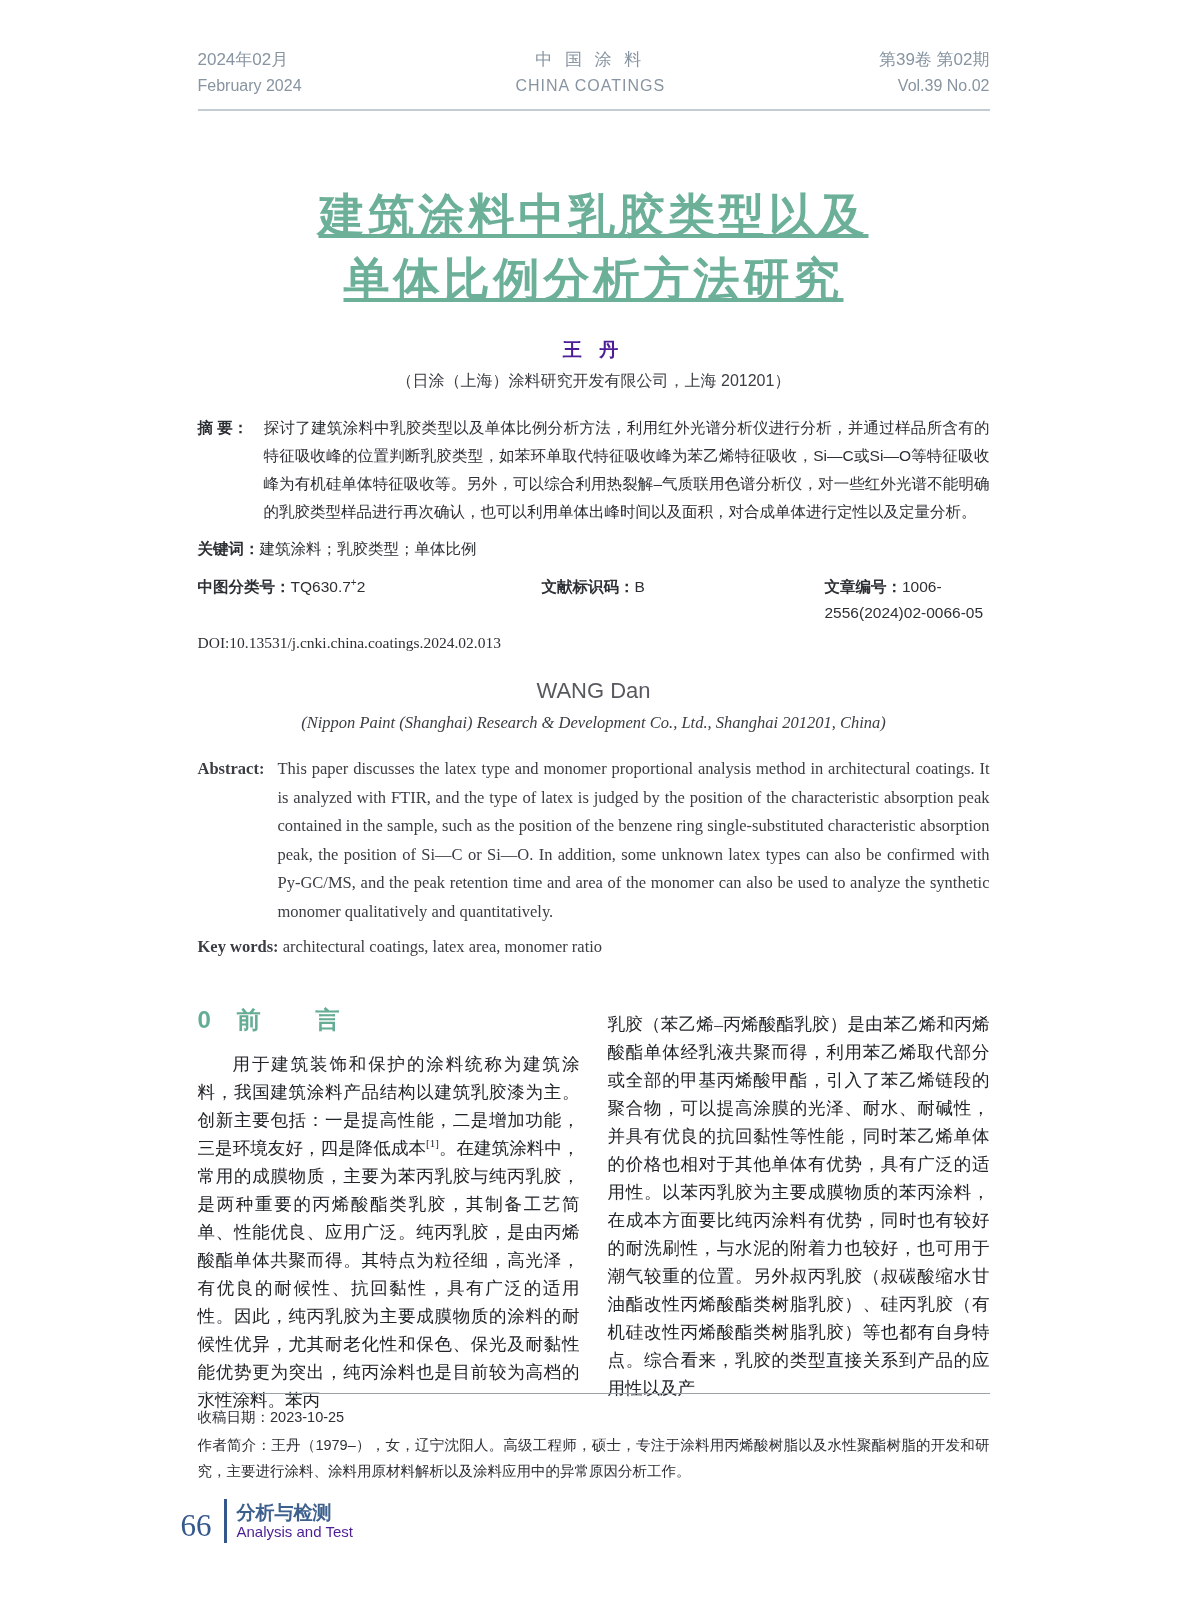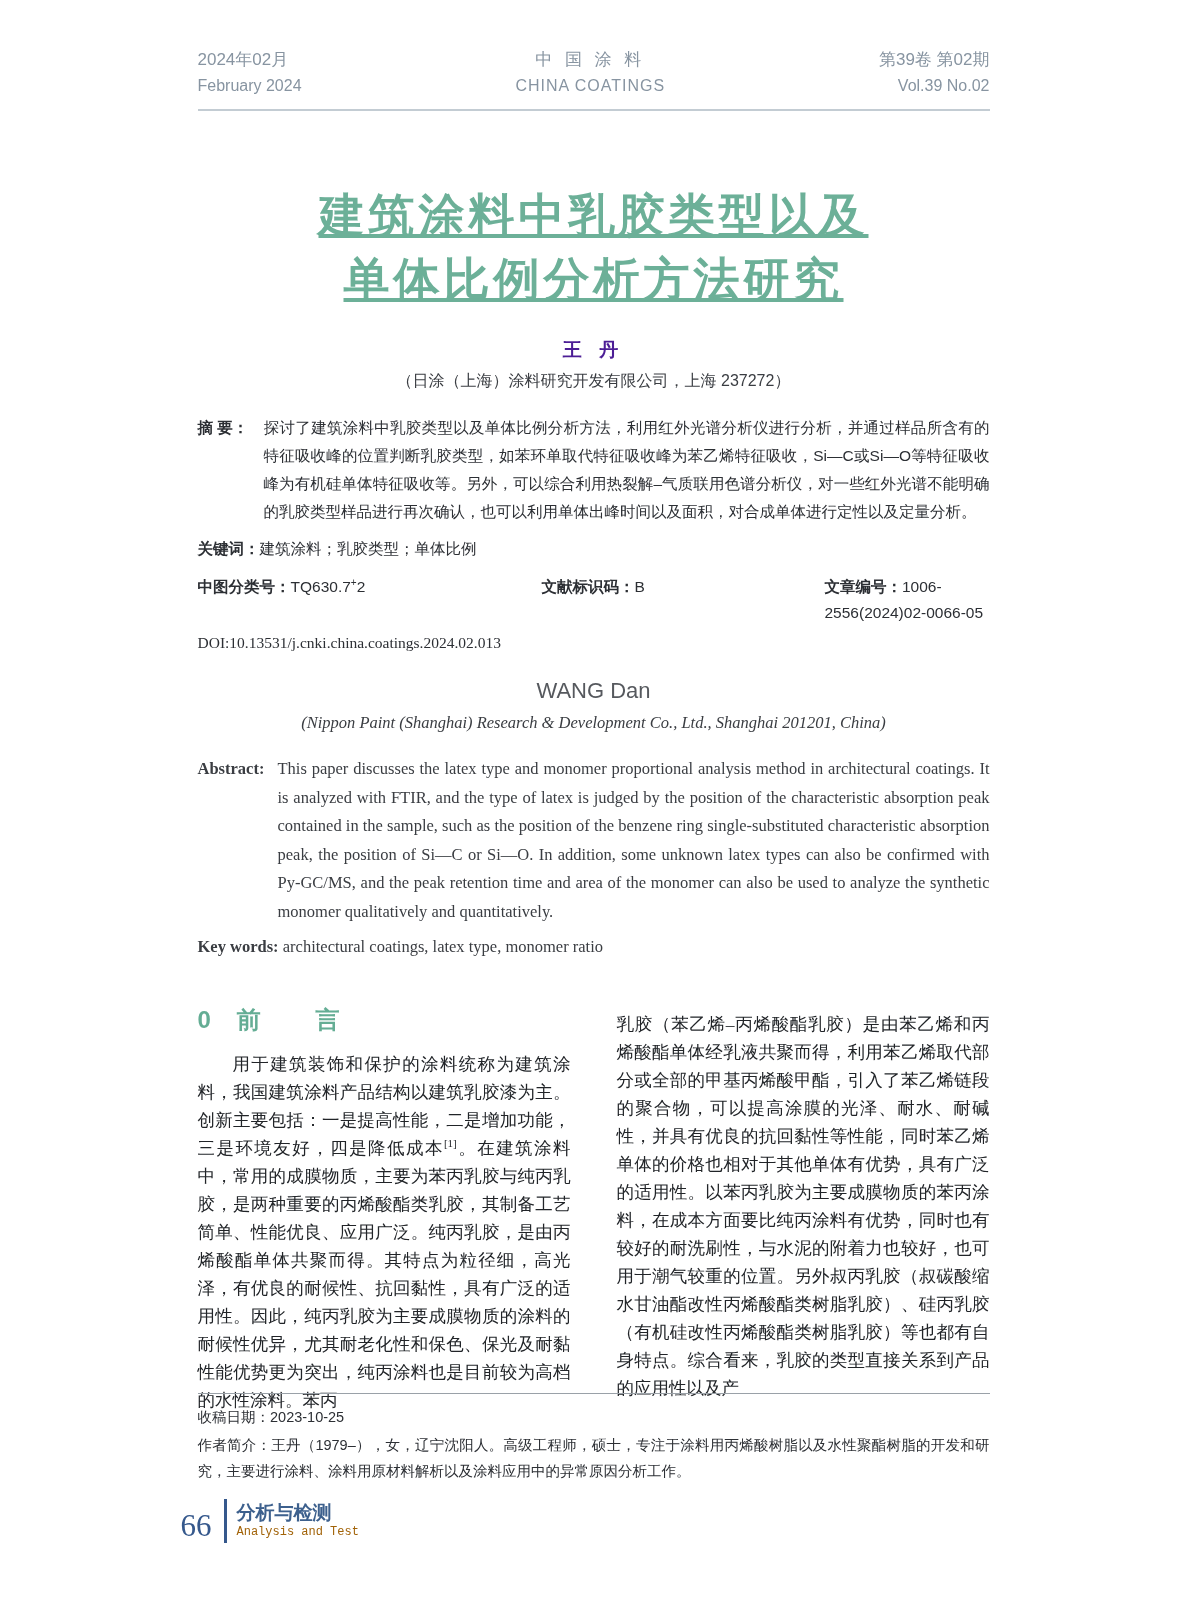--- a/index.html
+++ b/index.html
@@ -140,21 +140,21 @@
     margin-left: -80px;
     font-weight: bold;
   }
   .kw-en { margin-top: 8px; line-height: 26px; }
   .kw-en .lbl { font-weight: bold; }
 
   
   .columns {
     margin-top: 40px;
     display: flex;
-    gap: 46px;
+    gap: 28px;
   }
   .colL, .colR { width: 452px; }
   .sec-head {
     font-family: "Liberation Sans", "DejaVu Sans", sans-serif;
     font-weight: bold;
     font-size: 24px;
     color: #64ad94;
     margin: 4px 0 14px 0;
   }
   .sec-head .num { margin-right: 26px; }
@@ -208,23 +208,23 @@
     margin-right: 10px;
   }
   .pfooter .coltitle {
     font-family: "Liberation Sans", "DejaVu Sans", sans-serif;
     font-weight: bold;
     font-size: 19px;
     color: #3d608d;
     line-height: 22px;
   }
   .pfooter .colsub {
-    font-family: Liberation Mono, monospace;
-    font-size: 12px;
-    color: #a16207;
+    font-family: Liberation Sans, sans-serif;
+    font-size: 15px;
+    color: #4c1d95;
     line-height: 16px;
   }
 </style>
 </head>
 <body>
 
 <div class="page">
   <div class="content">
 
     <div class="jheader">
@@ -240,39 +240,39 @@
         <div>第39卷 第02期</div>
         <div class="en">Vol.39 No.02</div>
       </div>
     </div>
 
     <div class="title-zh">
       <div>建筑涂料中乳胶类型以及</div>
       <div>单体比例分析方法研究</div>
     </div>
     <div class="author-zh">王 丹</div>
-    <div class="affil-zh">（日涂（上海）涂料研究开发有限公司，上海 237272）</div>
+    <div class="affil-zh">（日涂（上海）涂料研究开发有限公司，上海 201201）</div>
 
     <div class="meta-zh">
       <p class="abs-zh"><span class="lbl">摘 要：</span><span>探讨了建筑涂料中乳胶类型以及单体比例分析方法，利用红外光谱分析仪进行分析，并通过样品所含有的特征吸收峰的位置判断乳胶类型，如苯环单取代特征吸收峰为苯乙烯特征吸收，Si—C或Si—O等特征吸收峰为有机硅单体特征吸收等。另外，可以综合利用热裂解–气质联用色谱分析仪，对一些红外光谱不能明确的乳胶类型样品进行再次确认，也可以利用单体出峰时间以及面积，对合成单体进行定性以及定量分析。</span></p>
       <p class="kw-zh"><span class="lbl">关键词：</span><span>建筑涂料；乳胶类型；单体比例</span></p>
       <div class="clc-row">
         <span><b>中图分类号：</b><span>TQ630.7</span><sup>+</sup><span>2</span></span>
         <span><b>文献标识码：</b><span>B</span></span>
         <span><b>文章编号：</b><span>1006-2556(2024)02-0066-05</span></span>
       </div>
       <div class="doi">DOI:10.13531/j.cnki.china.coatings.2024.02.013</div>
     </div>
 
     <div class="author-en">WANG Dan</div>
     <div class="affil-en">(Nippon Paint (Shanghai) Research &amp; Development Co., Ltd., Shanghai 201201, China)</div>
 
     <div class="meta-en">
       <p class="abs-en"><span class="lbl">Abstract:</span><span>This paper discusses the latex type and monomer proportional analysis method in architectural coatings. It is analyzed with FTIR, and the type of latex is judged by the position of the characteristic absorption peak contained in the sample, such as the position of the benzene ring single-substituted characteristic absorption peak, the position of Si—C or Si—O. In addition, some unknown latex types can also be confirmed with Py-GC/MS, and the peak retention time and area of the monomer can also be used to analyze the synthetic monomer qualitatively and quantitatively.</span></p>
-      <p class="kw-en"><span class="lbl">Key words:</span> <span>architectural coatings, latex type, monomer ratio</span></p>
+      <p class="kw-en"><span class="lbl">Key words:</span> <span>architectural coatings, latex area, monomer ratio</span></p>
     </div>
 
     <div class="columns">
       <div class="colL">
         <div class="sec-head"><span class="num">0</span><span class="ttl">前 言</span></div>
         <p class="body-para indent"><span>用于建筑装饰和保护的涂料统称为建筑涂料，我国建筑涂料产品结构以建筑乳胶漆为主。创新主要包括：一是提高性能，二是增加功能，三是环境友好，四是降低成本</span><sup class="ref-sup">[1]</sup><span>。在建筑涂料中，常用的成膜物质，主要为苯丙乳胶与纯丙乳胶，是两种重要的丙烯酸酯类乳胶，其制备工艺简单、性能优良、应用广泛。纯丙乳胶，是由丙烯酸酯单体共聚而得。其特点为粒径细，高光泽，有优良的耐候性、抗回黏性，具有广泛的适用性。因此，纯丙乳胶为主要成膜物质的涂料的耐候性优异，尤其耐老化性和保色、保光及耐黏性能优势更为突出，纯丙涂料也是目前较为高档的水性涂料。苯丙</span></p>
       </div>
       <div class="colR">
         <p class="body-para">乳胶（苯乙烯–丙烯酸酯乳胶）是由苯乙烯和丙烯酸酯单体经乳液共聚而得，利用苯乙烯取代部分或全部的甲基丙烯酸甲酯，引入了苯乙烯链段的聚合物，可以提高涂膜的光泽、耐水、耐碱性，并具有优良的抗回黏性等性能，同时苯乙烯单体的价格也相对于其他单体有优势，具有广泛的适用性。以苯丙乳胶为主要成膜物质的苯丙涂料，在成本方面要比纯丙涂料有优势，同时也有较好的耐洗刷性，与水泥的附着力也较好，也可用于潮气较重的位置。另外叔丙乳胶（叔碳酸缩水甘油酯改性丙烯酸酯类树脂乳胶）、硅丙乳胶（有机硅改性丙烯酸酯类树脂乳胶）等也都有自身特点。综合看来，乳胶的类型直接关系到产品的应用性以及产</p>
       </div>

